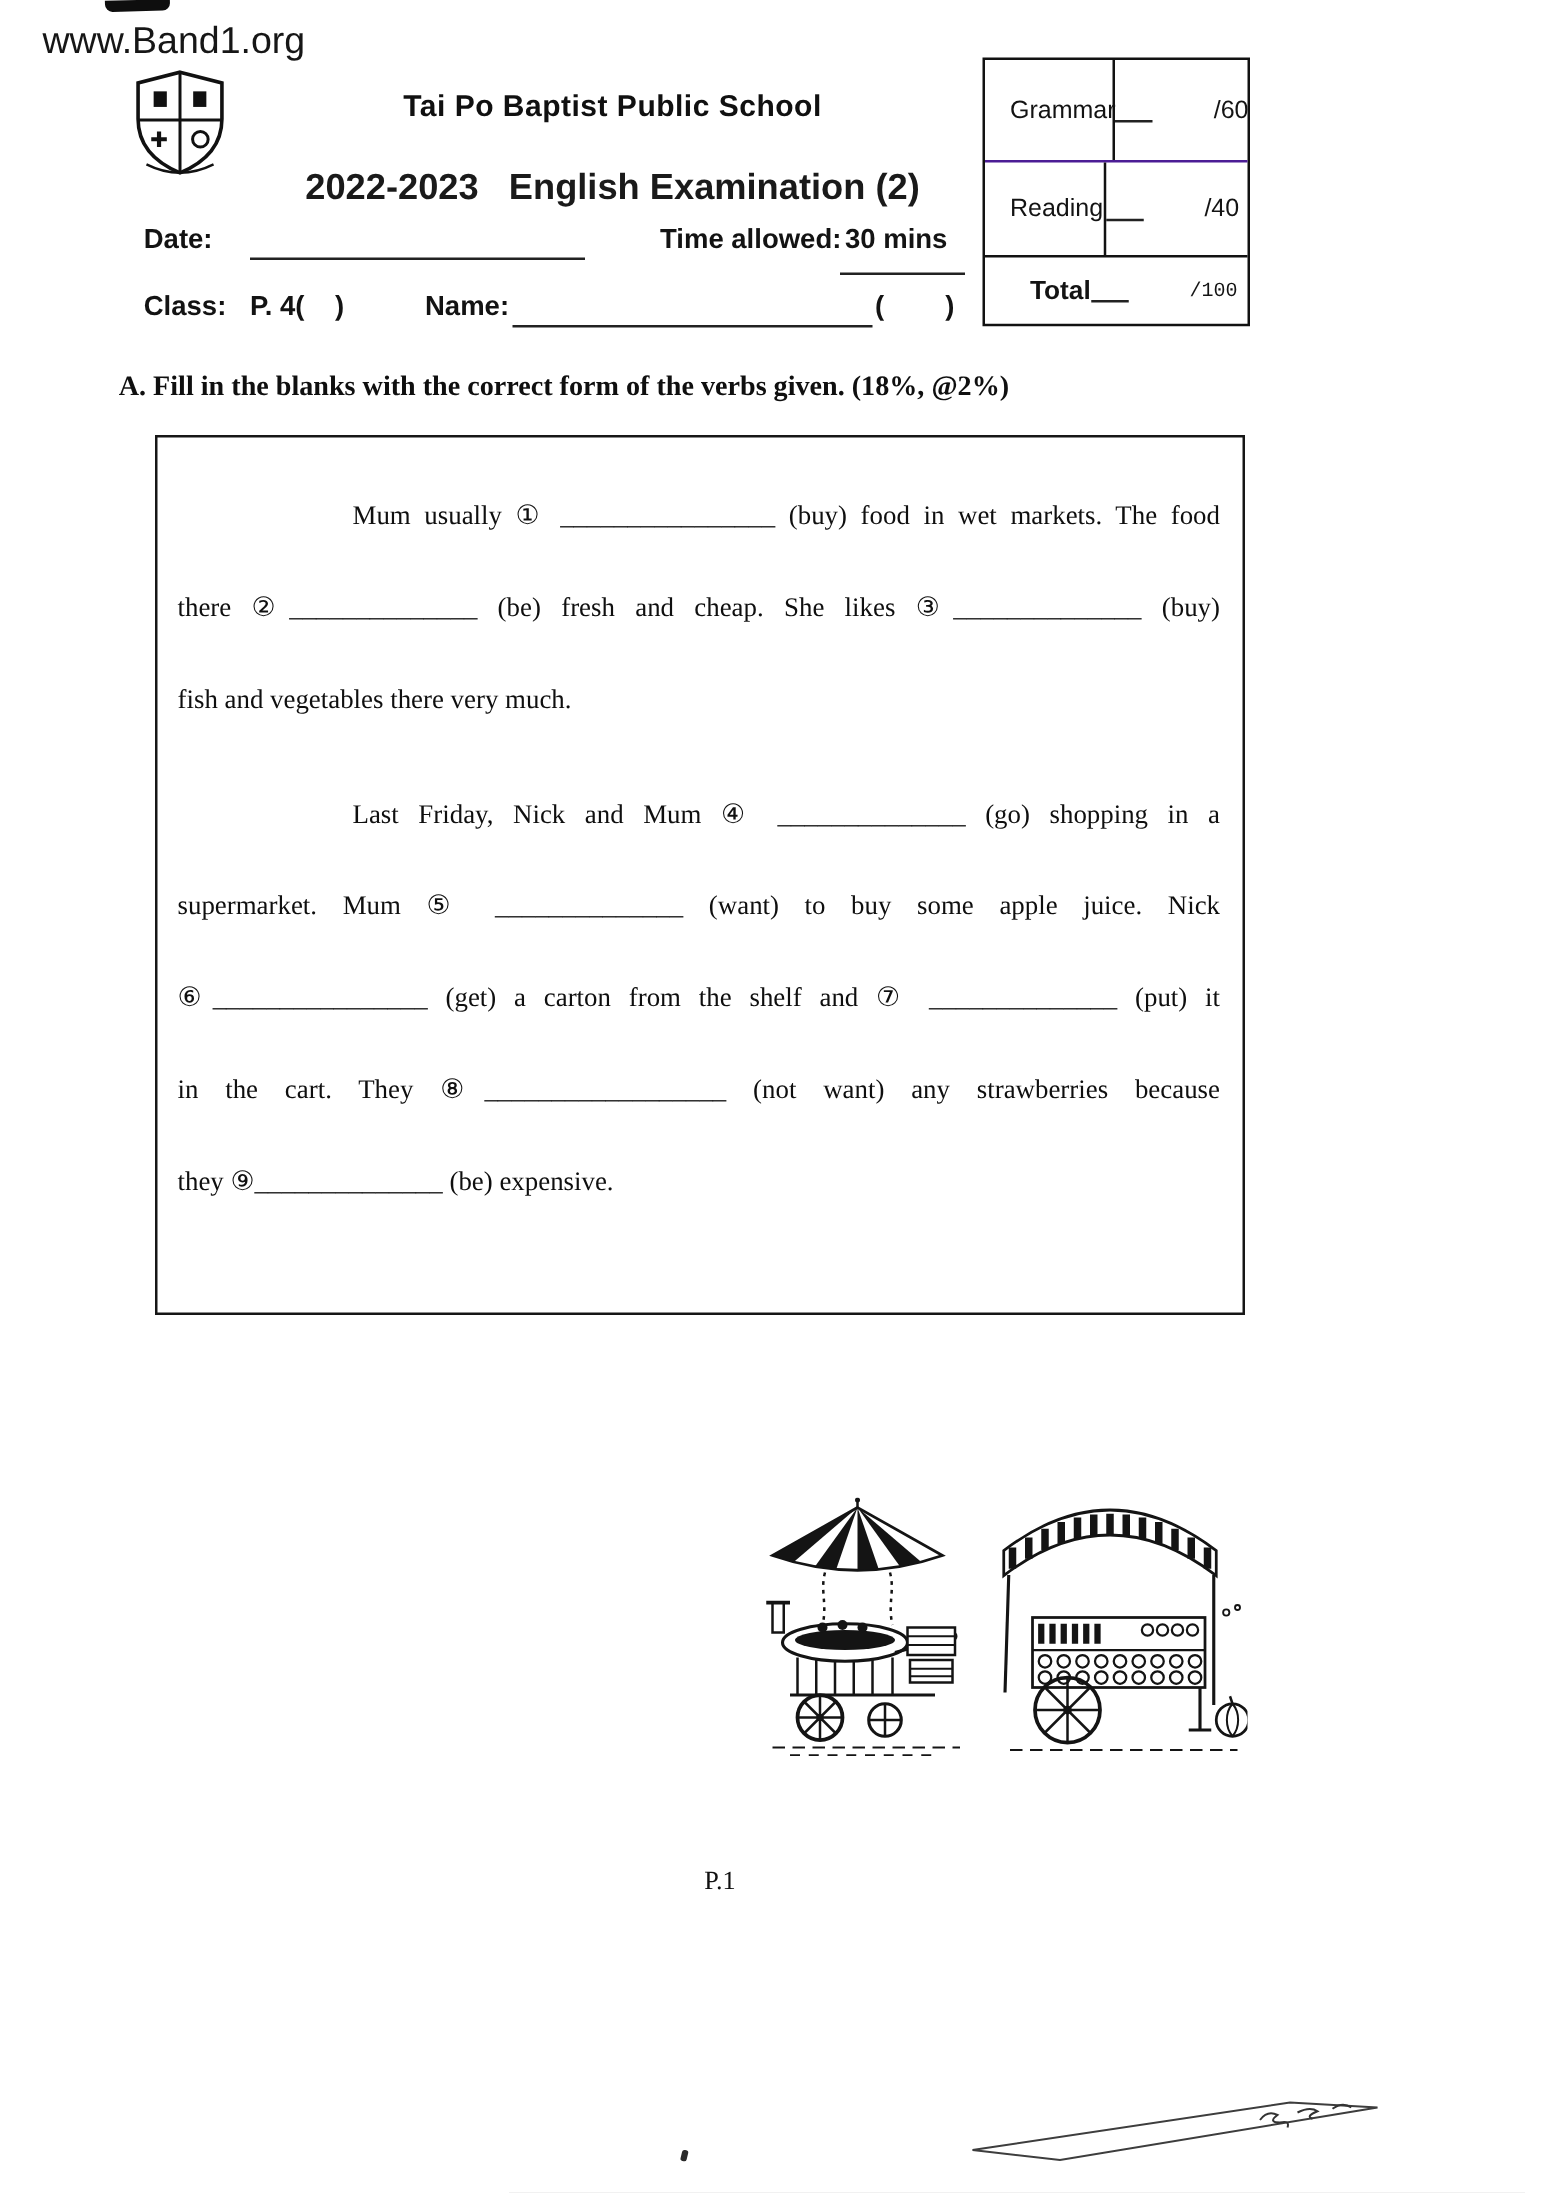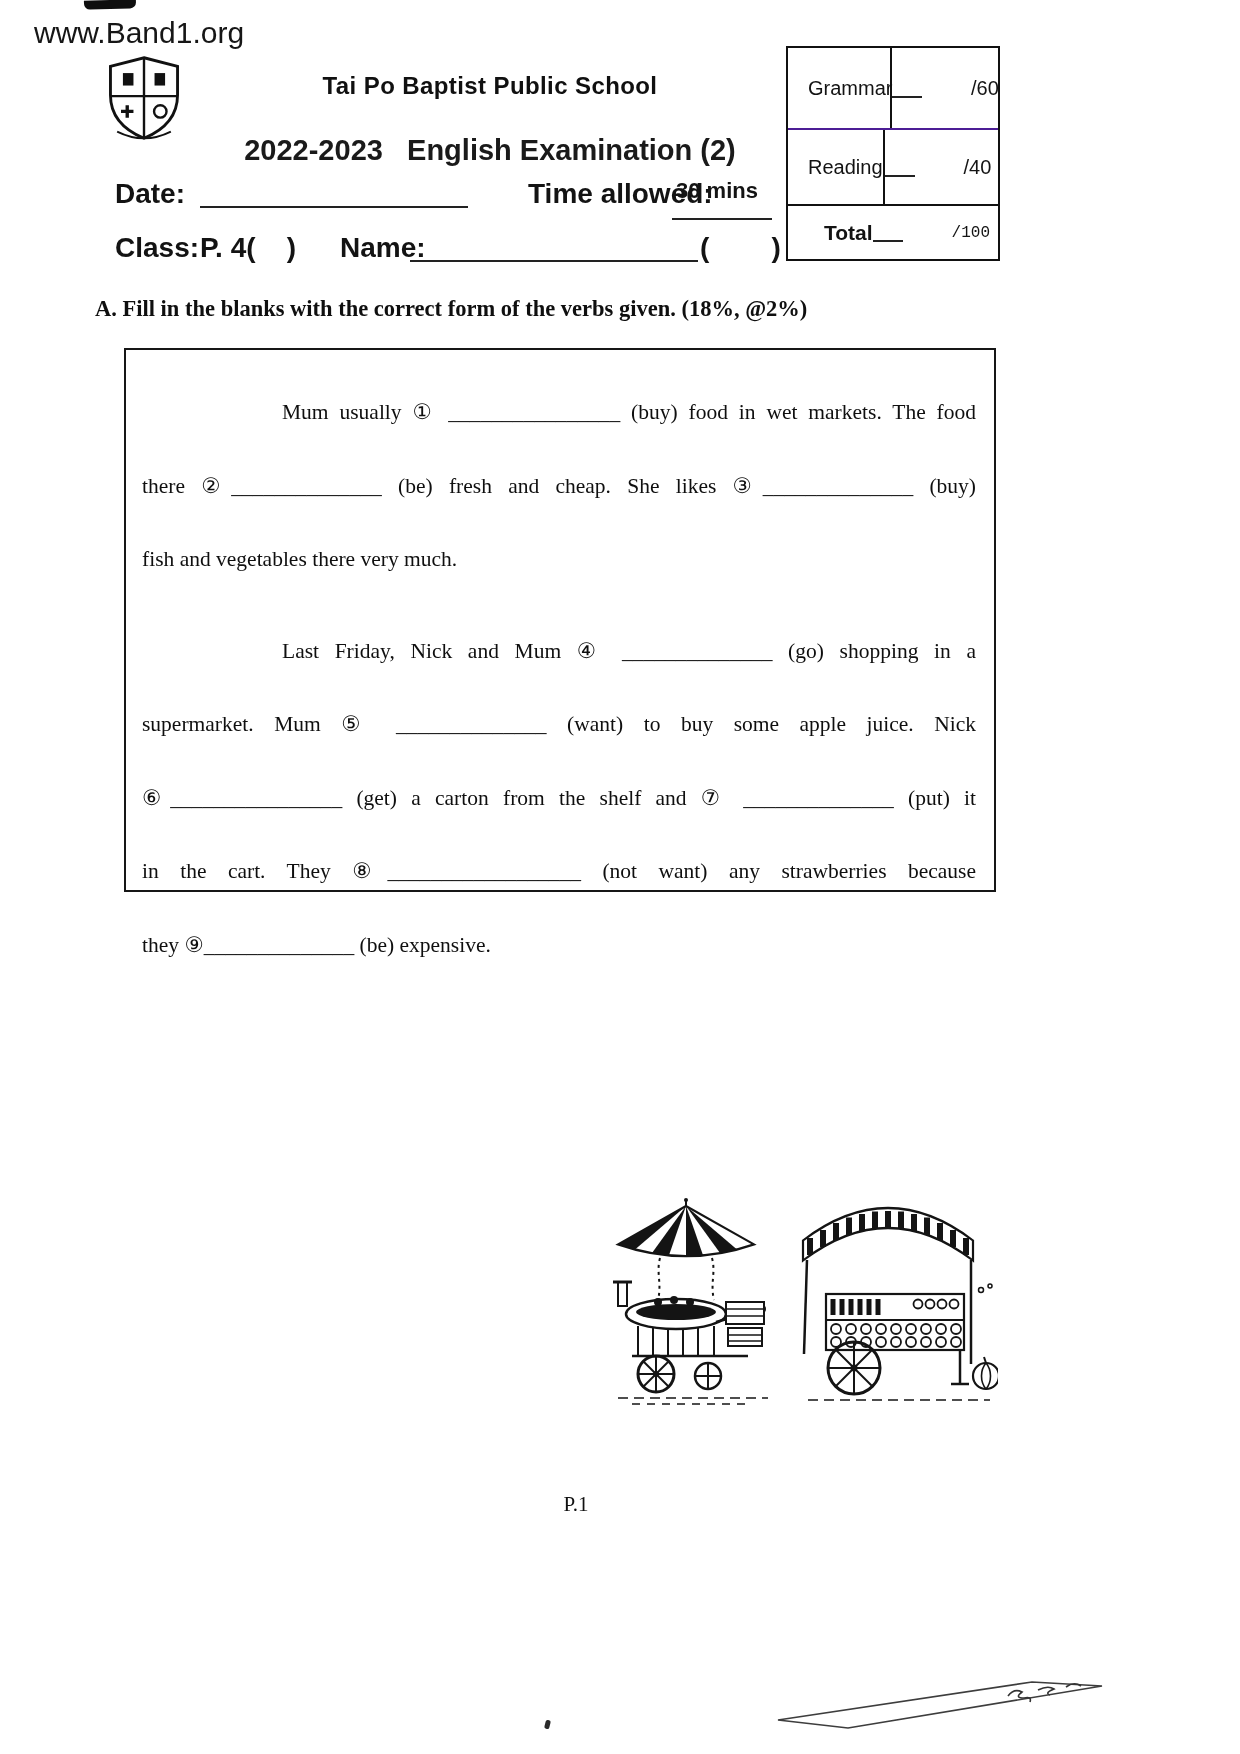--- a/index.html
+++ b/index.html
@@ -14,21 +14,21 @@
 
   .watermark{position:absolute;left:34px;top:16px;font-size:30px;color:#161616;}
 
   .crest{position:absolute;left:100px;top:52px;width:88px;height:92px;}
 
   .school-title{position:absolute;left:250px;top:72px;width:480px;text-align:center;
     font-size:24px;font-weight:700;letter-spacing:.4px;color:#101010;}
   .exam-title{position:absolute;left:230px;top:134px;width:520px;text-align:center;
     font-size:29px;font-weight:700;white-space:pre;color:#1a1a1a;}
 
-  .hdr-label{position:absolute;font-size:28px;font-weight:600;color:#131313;white-space:pre;}
+  .hdr-label{position:absolute;font-size:22px;font-weight:600;color:#131313;white-space:pre;}
   .blank-line{position:absolute;border-bottom:2px solid #222;}
   .date-label{left:115px;top:178px;}
   .date-blank{left:200px;top:180px;width:268px;height:26px;}
   .time-label{left:528px;top:178px;}
   .time-value{position:absolute;left:672px;top:178px;font-size:22px;font-weight:600;
     border-bottom:2px solid #222;padding:0 14px 14px 4px;}
   .class-label{left:115px;top:232px;}
   .class-value{left:200px;top:232px;}
   .name-label{left:340px;top:232px;}
   .name-blank{left:410px;top:234px;width:288px;height:26px;}
@@ -46,21 +46,21 @@
   .r1 .score-label,.r2 .score-label{border-right:2px solid #111;}
   .r3 .score-label{font-weight:700;font-size:21px;padding-left:36px;}
   .score-cell{flex:1;display:flex;align-items:center;justify-content:flex-end;
     padding-right:10px;font-size:20px;gap:48px;}
   .r3 .score-cell{font-size:16px;font-family:Liberation Mono, monospace;}
   .score-blank{display:inline-block;width:30px;height:17px;border-bottom:2px solid #222;margin-right:1px;}
 
   .section-heading{position:absolute;left:95px;top:296px;width:900px;
     font-family:"Liberation Serif",serif;font-weight:700;font-size:22.5px;color:#0f0f0f;}
 
-  .passage-box{position:absolute;left:124px;top:348px;width:872px;height:544px;
+  .passage-box{position:absolute;left:124px;top:348px;width:872px;height:704px;
     border:2.5px solid #161616;box-sizing:border-box;padding:26px 18px 0 16px;}
   .p-line{font-family:"Liberation Serif",serif;font-size:21.5px;color:#0f0f0f;
     height:73.5px;line-height:73.5px;text-align:justify;text-align-last:justify;
     white-space:normal;}
   .p-line.no-just{text-align-last:left;}
   .p-line.indent{padding-left:140px;}
   .p-line.gap{margin-top:18px;}
 
   .stalls{position:absolute;left:598px;top:1198px;width:400px;height:212px;}
 

